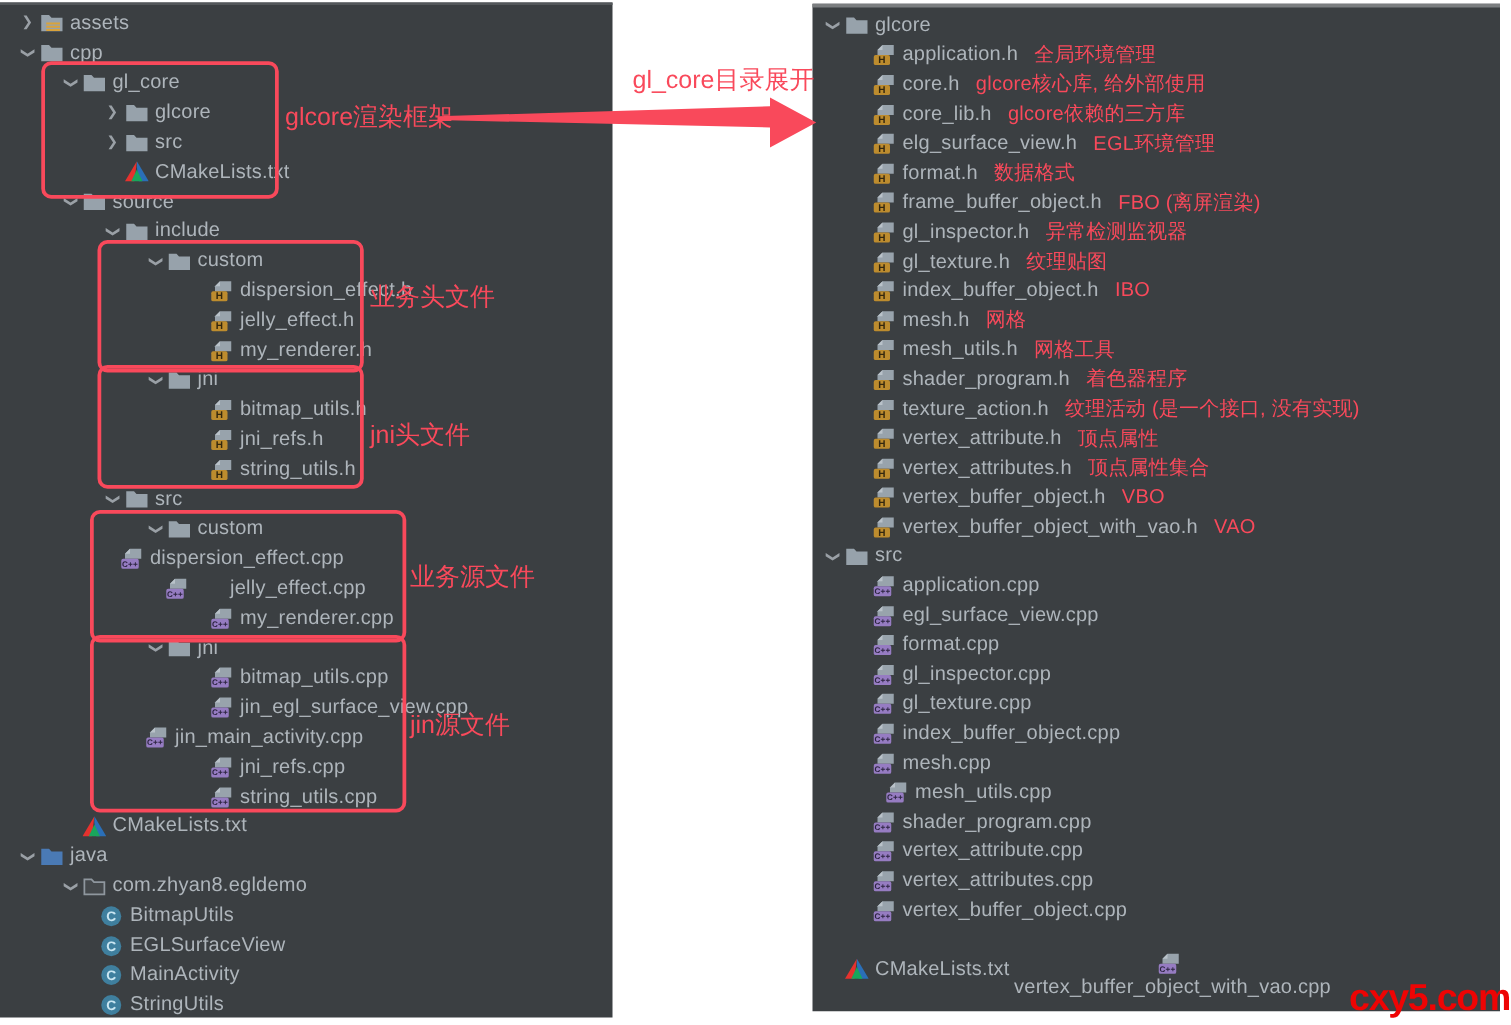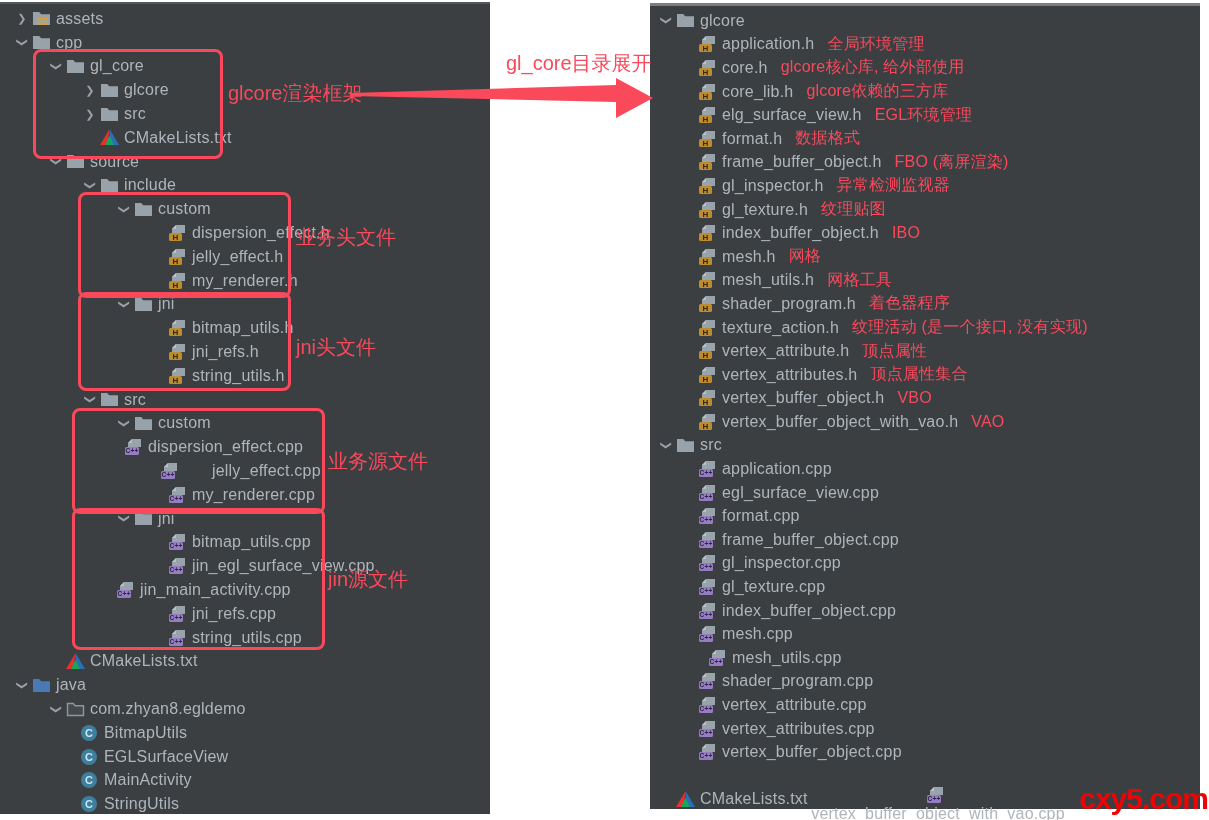--- a/index.html
+++ b/index.html
@@ -223,33 +223,33 @@
       </div>
       <div class="row" style="padding-left: 114px;">
         <span class="chev expanded">❯</span>
         <span class="ico">
           <svg width="19" height="15" viewBox="0 0 19 15">
             <path d="M1 1 h6.2 l2 2.2 H18 V14 H1 Z" fill="#97a2ab"></path>
           </svg>
         </span>
         <span class="lbl">custom</span>
       </div>
-      <div class="row" style="padding-left: 104px;">
+      <div class="row" style="padding-left: 76px;">
         <span class="chev hidden-slot">❯</span>
         <span class="ico">
           <svg width="19" height="18" viewBox="0 0 19 18">
             <path d="M8 1 H17 V9 H4 V5 Z" fill="#98a3ac"></path>
             <path d="M8 1 L4 5 H8 Z" fill="#b9c2c9"></path>
             <rect x="1" y="9" width="14" height="8" rx="1.5" fill="#967cc2"></rect>
             <text x="8" y="15.3" font-size="6.5" font-weight="bold" text-anchor="middle" fill="#2c2440" font-family="Liberation Sans,sans-serif">C++</text>
           </svg>
         </span>
         <span class="lbl">dispersion_effect.cpp</span>
       </div>
-      <div class="row" style="padding-left: 112px; gap: 28px;">
+      <div class="row" style="padding-left: 84px; gap: 28px;">
         <span class="chev hidden-slot">❯</span>
         <span class="ico">
           <svg width="19" height="18" viewBox="0 0 19 18">
             <path d="M8 1 H17 V9 H4 V5 Z" fill="#98a3ac"></path>
             <path d="M8 1 L4 5 H8 Z" fill="#b9c2c9"></path>
             <rect x="1" y="9" width="14" height="8" rx="1.5" fill="#967cc2"></rect>
             <text x="8" y="15.3" font-size="6.5" font-weight="bold" text-anchor="middle" fill="#2c2440" font-family="Liberation Sans,sans-serif">C++</text>
           </svg>
         </span>
         <span class="lbl">jelly_effect.cpp</span>
@@ -670,32 +670,20 @@
         <span class="chev hidden-slot">❯</span>
         <span class="ico">
           <svg width="19" height="18" viewBox="0 0 19 18">
             <path d="M8 1 H17 V9 H4 V5 Z" fill="#98a3ac"></path>
             <path d="M8 1 L4 5 H8 Z" fill="#b9c2c9"></path>
             <rect x="1" y="9" width="14" height="8" rx="1.5" fill="#967cc2"></rect>
             <text x="8" y="15.3" font-size="6.5" font-weight="bold" text-anchor="middle" fill="#2c2440" font-family="Liberation Sans,sans-serif">C++</text>
           </svg>
         </span>
         <span class="lbl">format.cpp</span>
-      </div>
-      <div class="row" style="padding-left: 28px;">
-        <span class="chev hidden-slot">❯</span>
-        <span class="ico">
-          <svg width="19" height="18" viewBox="0 0 19 18">
-            <path d="M8 1 H17 V9 H4 V5 Z" fill="#98a3ac"></path>
-            <path d="M8 1 L4 5 H8 Z" fill="#b9c2c9"></path>
-            <rect x="1" y="9" width="14" height="8" rx="1.5" fill="#967cc2"></rect>
-            <text x="8" y="15.3" font-size="6.5" font-weight="bold" text-anchor="middle" fill="#2c2440" font-family="Liberation Sans,sans-serif">C++</text>
-          </svg>
-        </span>
-        <span class="lbl">frame_buffer_object.cpp</span>
       </div>
       <div class="row" style="padding-left: 28px;">
         <span class="chev hidden-slot">❯</span>
         <span class="ico">
           <svg width="19" height="18" viewBox="0 0 19 18">
             <path d="M8 1 H17 V9 H4 V5 Z" fill="#98a3ac"></path>
             <path d="M8 1 L4 5 H8 Z" fill="#b9c2c9"></path>
             <rect x="1" y="9" width="14" height="8" rx="1.5" fill="#967cc2"></rect>
             <text x="8" y="15.3" font-size="6.5" font-weight="bold" text-anchor="middle" fill="#2c2440" font-family="Liberation Sans,sans-serif">C++</text>
           </svg>

